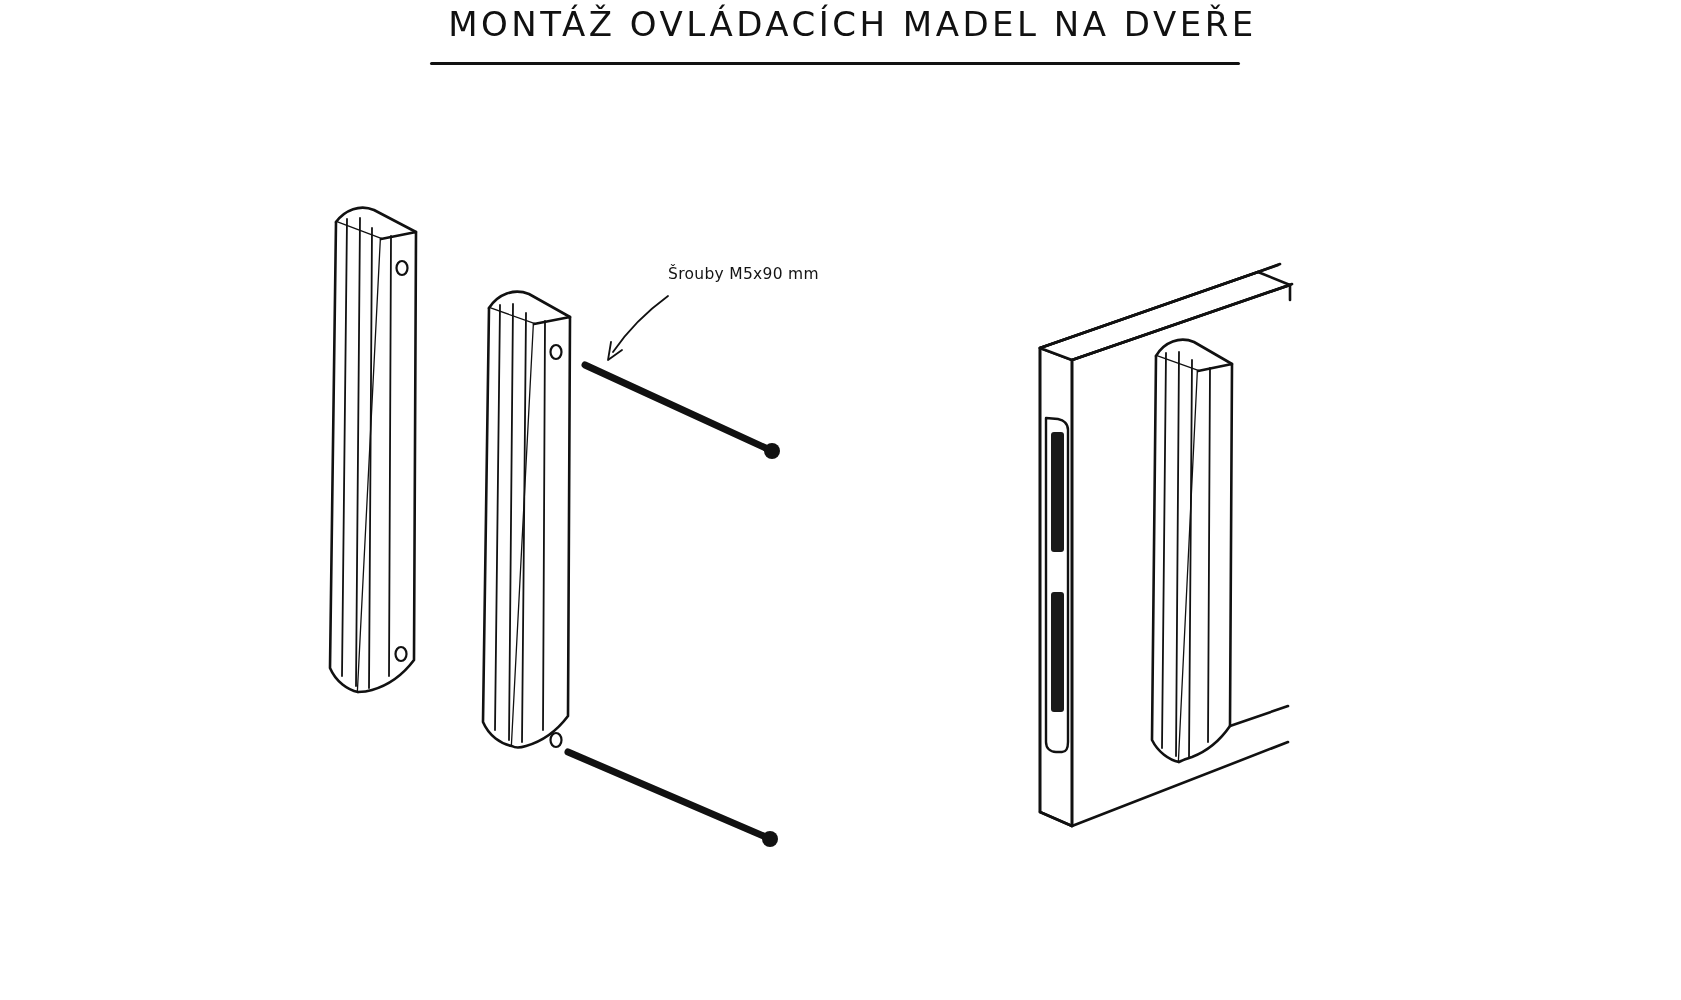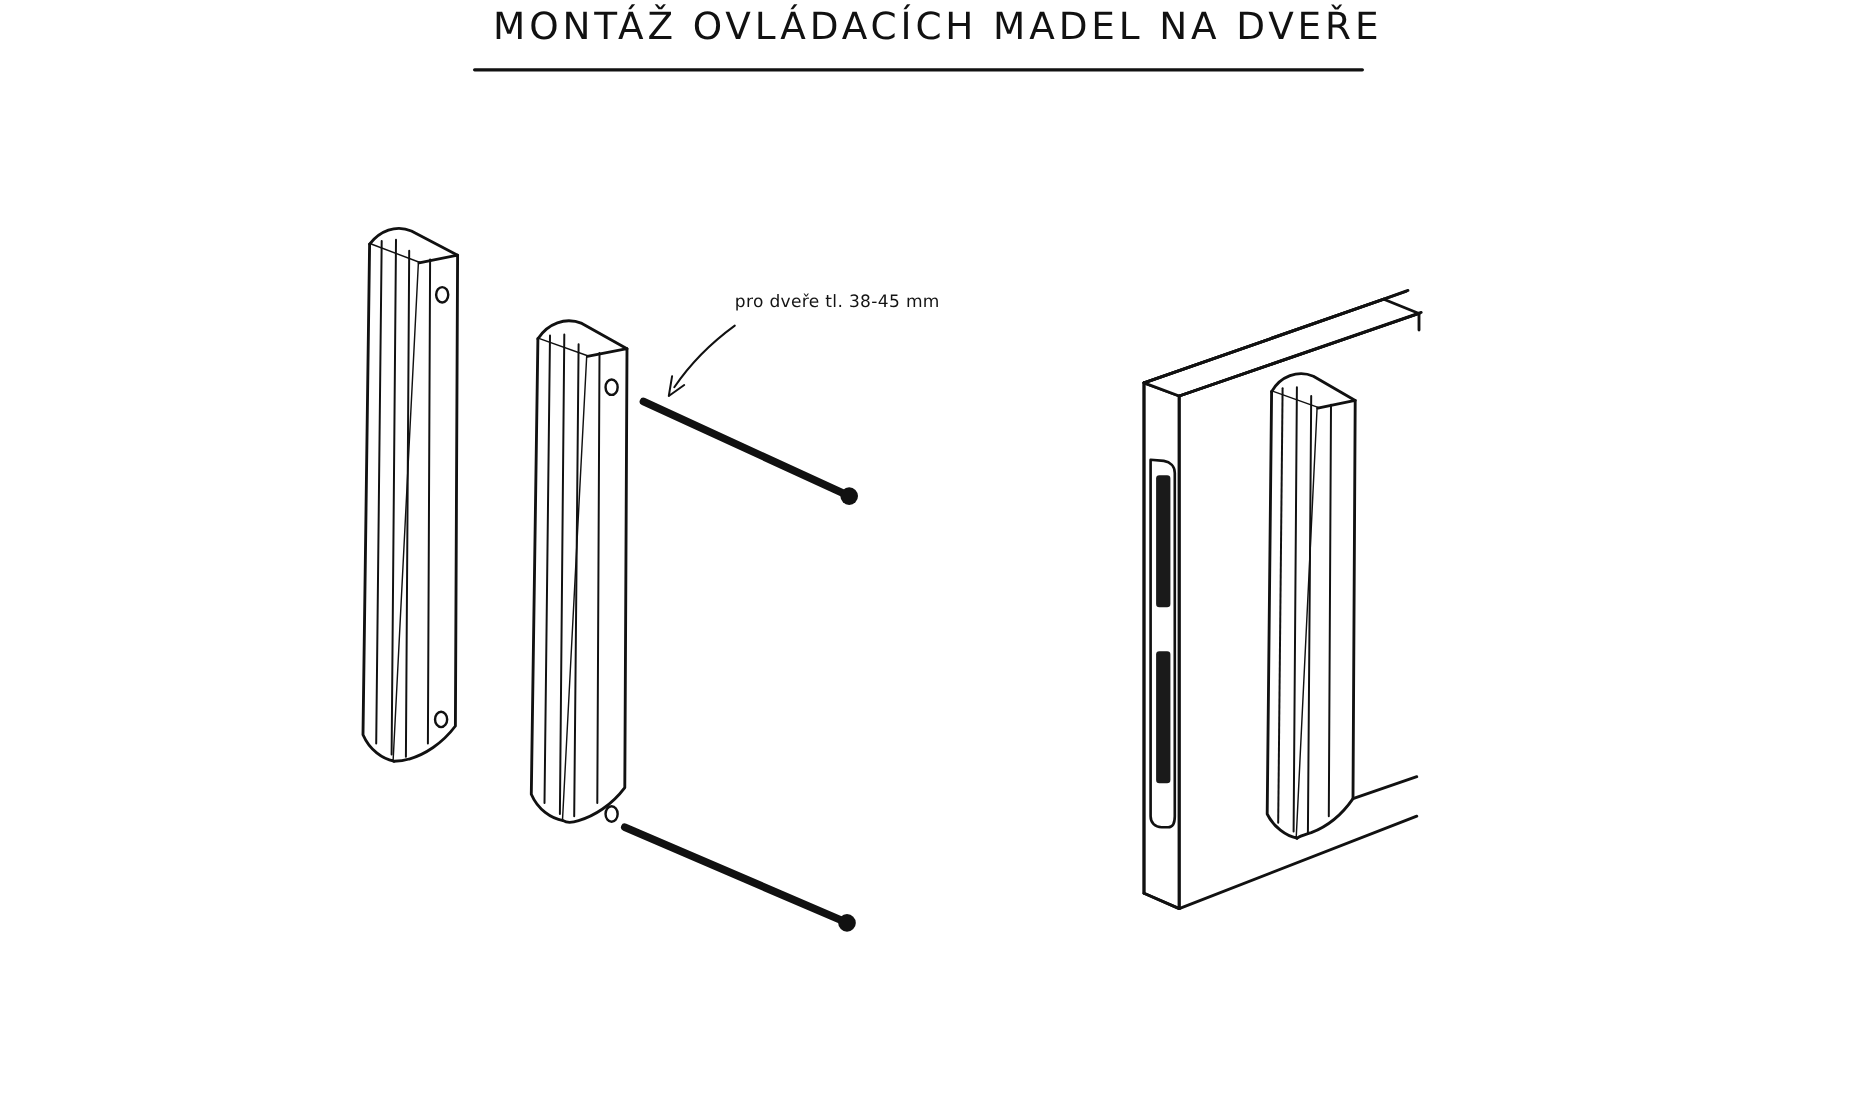--- a/index.html
+++ b/index.html
@@ -173,17 +173,17 @@
           <path d="M1210 368 L1208 742" stroke-width="1.8"></path>
 
           <path d="M1230 726 L1288 706" stroke-width="2.6"></path>
         </g>
 
       </g>
     </svg>
   </div>
 
   <div class="callout">
-    <div>pro dveře tl. 38-45 mm</div>
+    <div>Šrouby M5x90 mm</div>
   </div>
 
 
 </div>
 
 </body></html>

